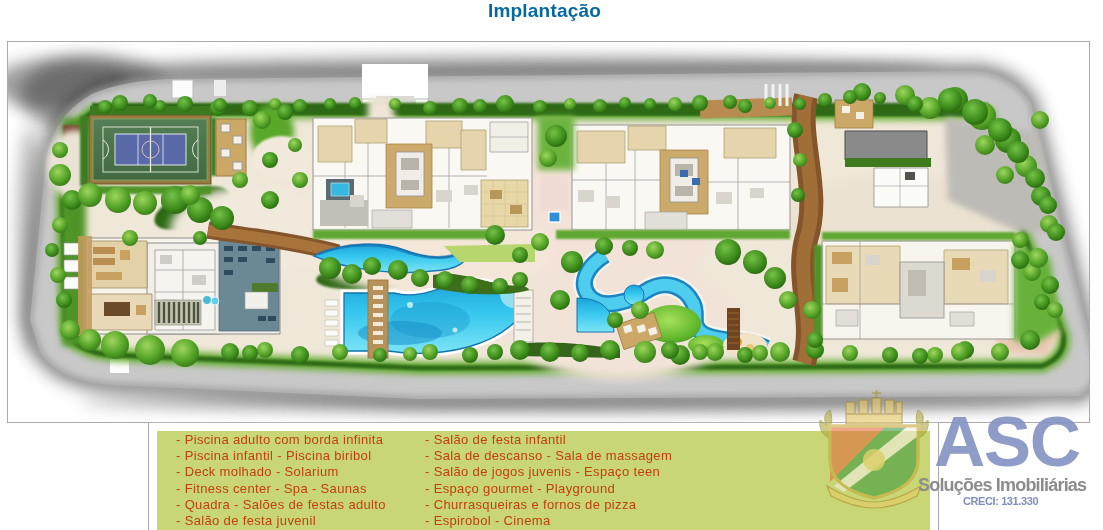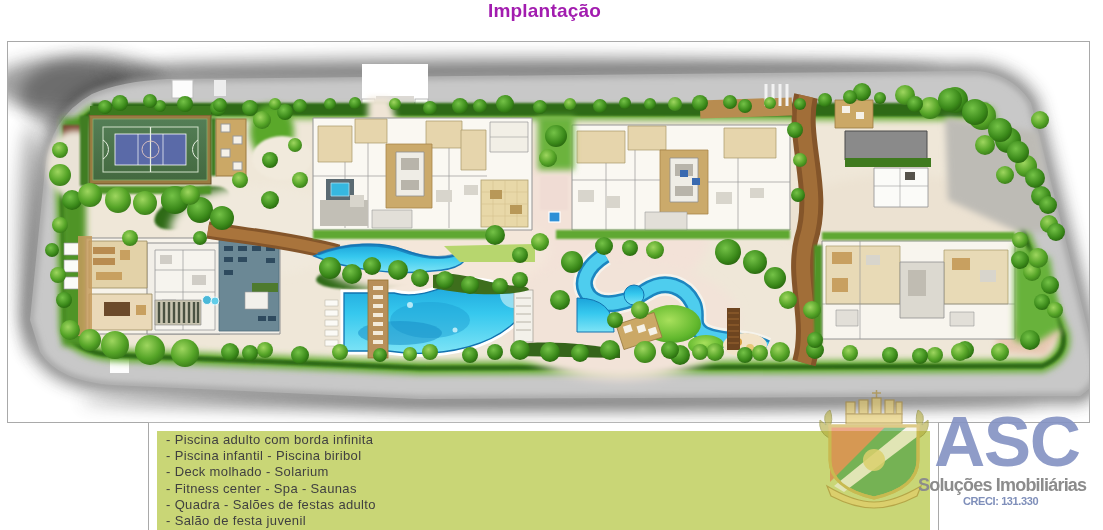--- a/index.html
+++ b/index.html
@@ -1,21 +1,21 @@
 <!DOCTYPE html>
 <html><head>
 <meta charset="utf-8">
 <style>
   html,body{margin:0;padding:0;background:#fff;width:1103px;height:530px;overflow:hidden;}
   body{font-family:"Liberation Sans", sans-serif;position:relative;}
-  #title{position:absolute;left:0;top:0px;width:1089px;text-align:center;font-size:19px;font-weight:600;color:#a21caf;letter-spacing:0.2px;}
+  #title{position:absolute;left:0;top:0px;width:1089px;text-align:center;font-size:19px;font-weight:600;color:#0369a1;letter-spacing:0.2px;}
   #mainbox{position:absolute;left:7px;top:41px;width:1081px;height:380px;border:1px solid #a9a9a9;background:#fff;}
   #legendbox{position:absolute;left:148px;top:422px;width:789px;height:120px;border-left:1px solid #a9a9a9;border-right:1px solid #a9a9a9;border-top:1px solid #b5b5b5;background:#fff;}
   #olive{position:absolute;left:8px;top:8px;width:773px;height:112px;background:#c9d676;}
-  .col{position:absolute;font-size:13px;line-height:16.2px;color:#404040;white-space:nowrap;letter-spacing:0.35px;}
+  .col{position:absolute;font-size:13px;line-height:16.2px;color:#c2410c;white-space:nowrap;letter-spacing:0.35px;margin-left:10px;}
   #planwrap{position:absolute;left:8px;top:42px;width:1081px;height:380px;}
   #logo{position:absolute;left:0;top:0;width:1103px;height:530px;pointer-events:none;}
 </style>
 </head>
 <body>
 <div id="title">Implantação</div>
 <div id="mainbox"></div>
 <div id="planwrap">
 <svg width="1081" height="380" viewBox="8 42 1081 380" xmlns="http://www.w3.org/2000/svg">
 <defs>
@@ -507,20 +507,28 @@
 <div id="legendbox">
   <div id="olive"></div>
   <div class="col" style="left:17px;top:9px;">
     - Piscina adulto com borda infinita<br>
     - Piscina infantil - Piscina biribol<br>
     - Deck molhado - Solarium<br>
     - Fitness center - Spa - Saunas<br>
     - Quadra - Salões de festas adulto<br>
     - Salão de festa juvenil
   </div>
+  <div class="col" style="left:266px;top:9px;">
+    - Salão de festa infantil<br>
+    - Sala de descanso - Sala de massagem<br>
+    - Salão de jogos juvenis - Espaço teen<br>
+    - Espaço gourmet - Playground<br>
+    - Churrasqueiras e fornos de pizza<br>
+    - Espirobol - Cinema
+  </div>
 </div>
 <svg id="logo" viewBox="0 0 1103 530" xmlns="http://www.w3.org/2000/svg">
 <g opacity="0.6">
   <g transform="translate(874,0)">
     <path d="M -45,438 Q -56,432 -54,420 L -48,425 Q -52,414 -44,410 Q -40,420 -45,428 Z" fill="#b0a838" stroke="#8a8828" stroke-width="1"></path>
     <path d="M 45,438 Q 56,432 54,420 L 48,425 Q 52,414 44,410 Q 40,420 45,428 Z" fill="#b0a838" stroke="#8a8828" stroke-width="1"></path>
     <g fill="#e8cc66" stroke="#a8862a" stroke-width="1.2">
       <rect x="-28" y="402" width="9" height="12"></rect>
           <rect x="-15" y="400" width="9" height="14"></rect>
       <rect x="-2" y="398" width="9" height="16"></rect>

